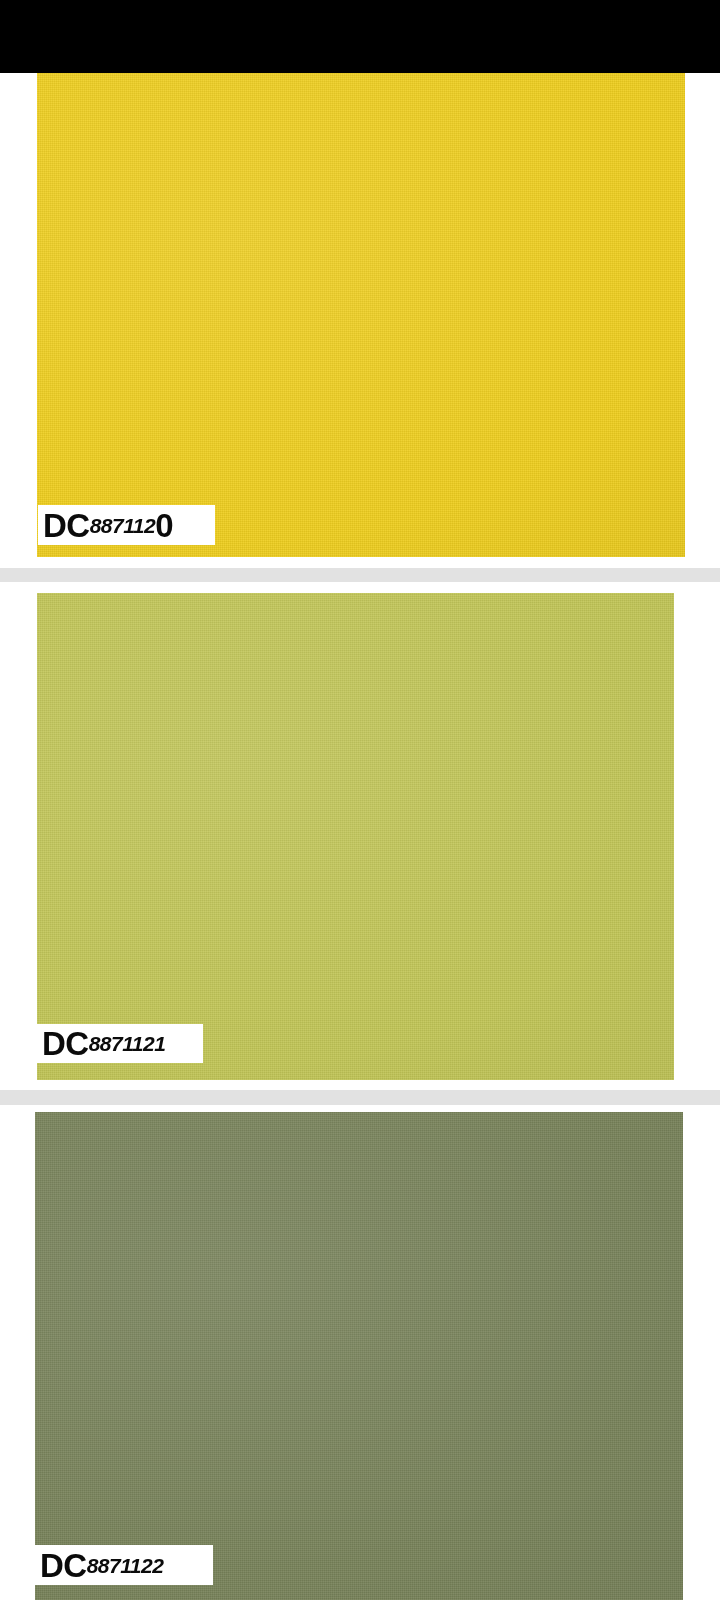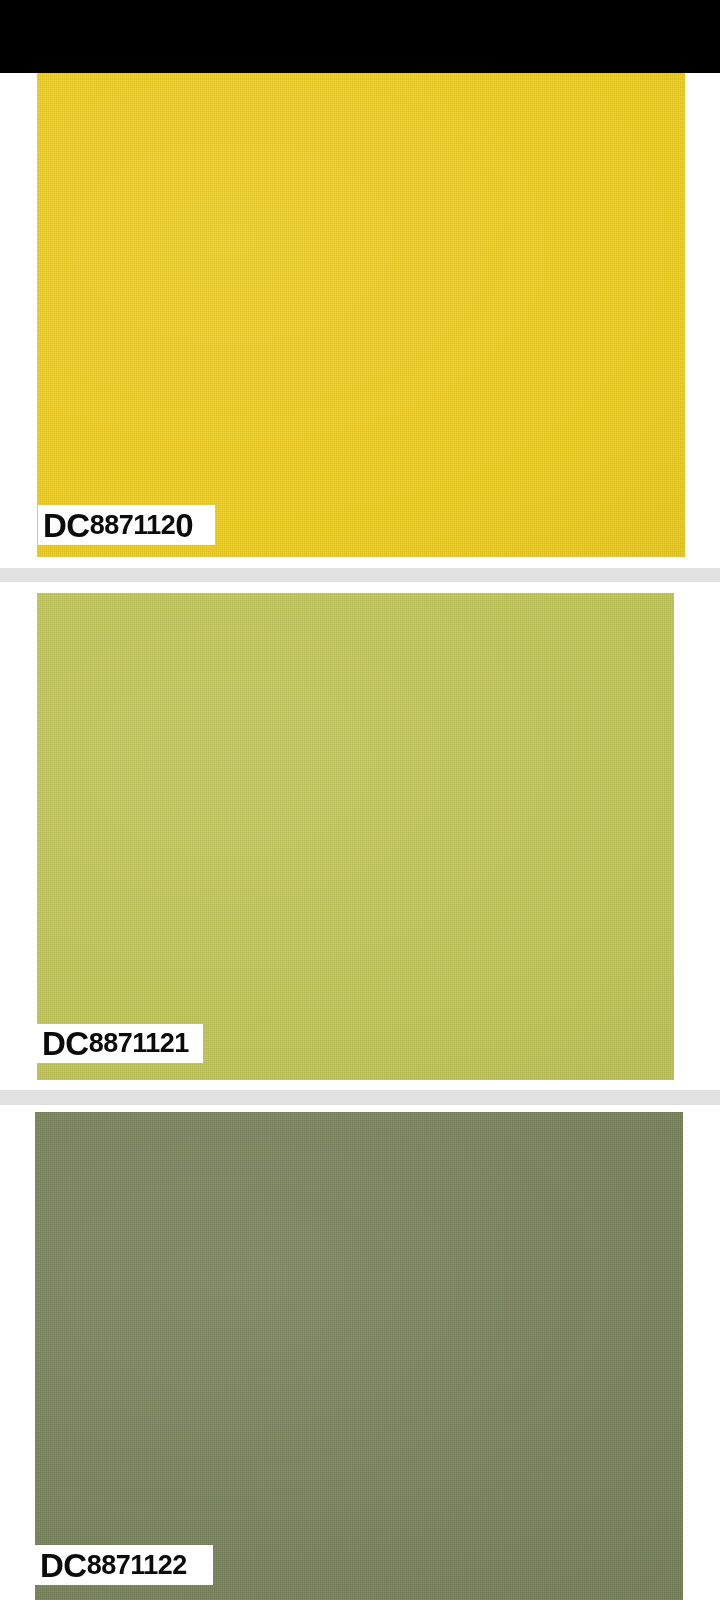--- a/index.html
+++ b/index.html
@@ -83,23 +83,24 @@
     line-height: 1;
     padding: 0 7px 0 5px;
     box-sizing: border-box;
   }
   .code-prefix {
     font-size: 33px;
     font-weight: 700;
     letter-spacing: -0.5px;
   }
   .code-number {
-    font-size: 27px;
+    font-size: 21px;
     font-weight: 700;
     letter-spacing: -0.5px;
+    font-style: italic;
   }
   .code-suffix {
     font-size: 33px;
     font-weight: 700;
     letter-spacing: -0.5px;
   }
 
   
   .separator {
     position: absolute;

